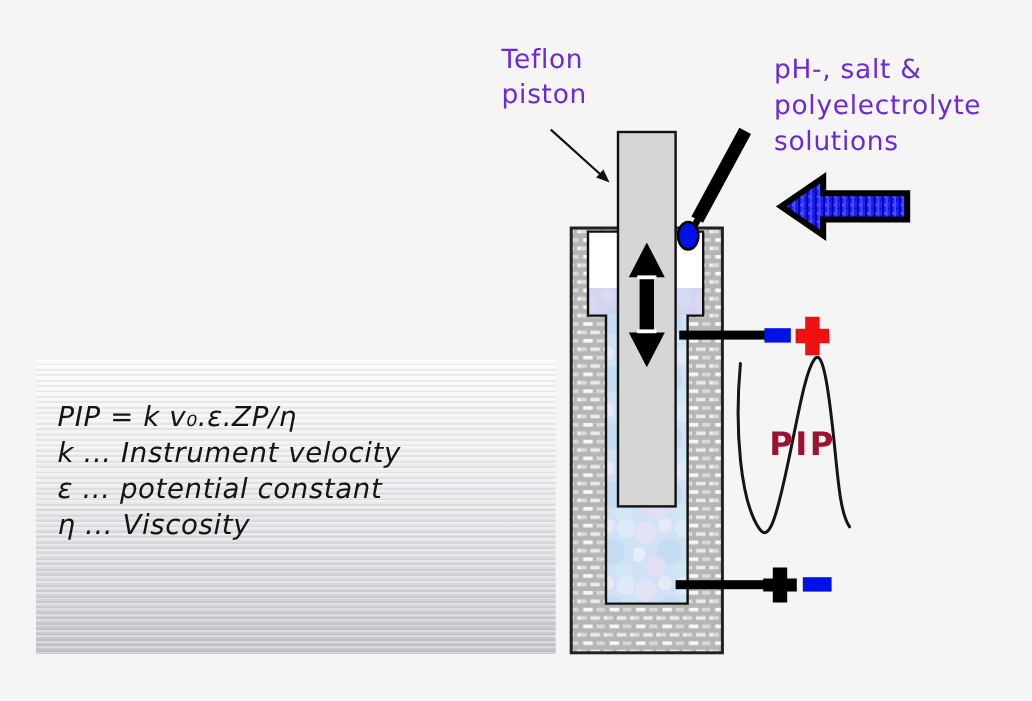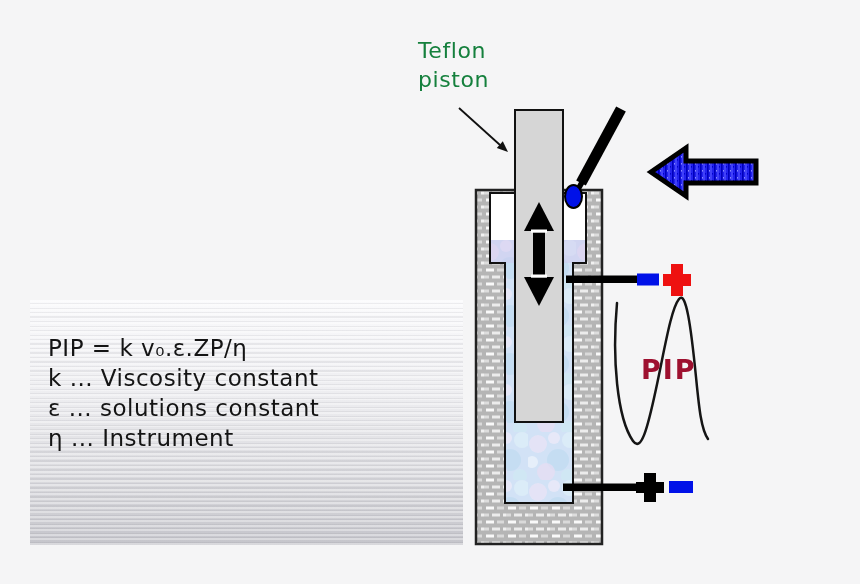--- a/index.html
+++ b/index.html
@@ -19,43 +19,47 @@
         rgba(255,255,255,0) 1.5px, rgba(255,255,255,0) 3px,
         rgba(110,110,120,.10) 3px, rgba(110,110,120,.10) 4.5px),
       linear-gradient(180deg,#fafafc 0%,#ededf0 40%,#dcdce0 70%,#c5c5cb 100%);
     box-sizing:border-box;
     padding:33px 0 0 18px;
     color:#141414;
   }
   .pline{
     font-size:23px;line-height:30px;letter-spacing:.5px;
     white-space:nowrap;
+    font-style:italic;
   }
   .lbl{
-    position:absolute;color:#15803d;font-size:22px;line-height:29px;
+    position:absolute;color:#6d28d9;font-size:22px;line-height:29px;
     letter-spacing:.6px;white-space:pre-line;
   }
   .lbl.teflon{left:418px;top:36px;}
   .lbl.solutions{left:645px;top:44px;line-height:30px;}
   svg.diagram{position:absolute;left:0;top:0;}
 </style>
 </head>
 <body>
 
 <div class="stage">
 
   <div class="panel">
     <div class="pline">PIP = k v₀.ε.ZP/η</div>
-    <div class="pline">k ... Viscosity constant</div>
-    <div class="pline">ε ... solutions constant</div>
-    <div class="pline">η ... Instrument</div>
+    <div class="pline">k ... Instrument velocity</div>
+    <div class="pline">ε ... potential constant</div>
+    <div class="pline">η ... Viscosity</div>
   </div>
 
   <div class="lbl teflon">Teflon
 piston</div>
+  <div class="lbl solutions">pH-, salt &amp;
+polyelectrolyte
+solutions</div>
 
   <svg class="diagram" width="860" height="584" viewBox="0 0 860 584">
     <defs>
       <pattern id="stipple" width="22" height="14" patternUnits="userSpaceOnUse">
         <rect width="22" height="14" fill="#b5b5b5"></rect>
         <rect x="2" y="2.5" width="8" height="3" fill="#ffffff" opacity="0.92"></rect>
         <rect x="13" y="2.5" width="7" height="3" fill="#dedede" opacity="0.9"></rect>
         <rect x="8" y="9.5" width="8" height="3" fill="#f2f2f2" opacity="0.9"></rect>
         <rect x="0" y="9.5" width="5" height="3" fill="#e4e4e4" opacity="0.85"></rect>
         <rect x="19" y="9.5" width="3" height="3" fill="#ffffff" opacity="0.8"></rect>

